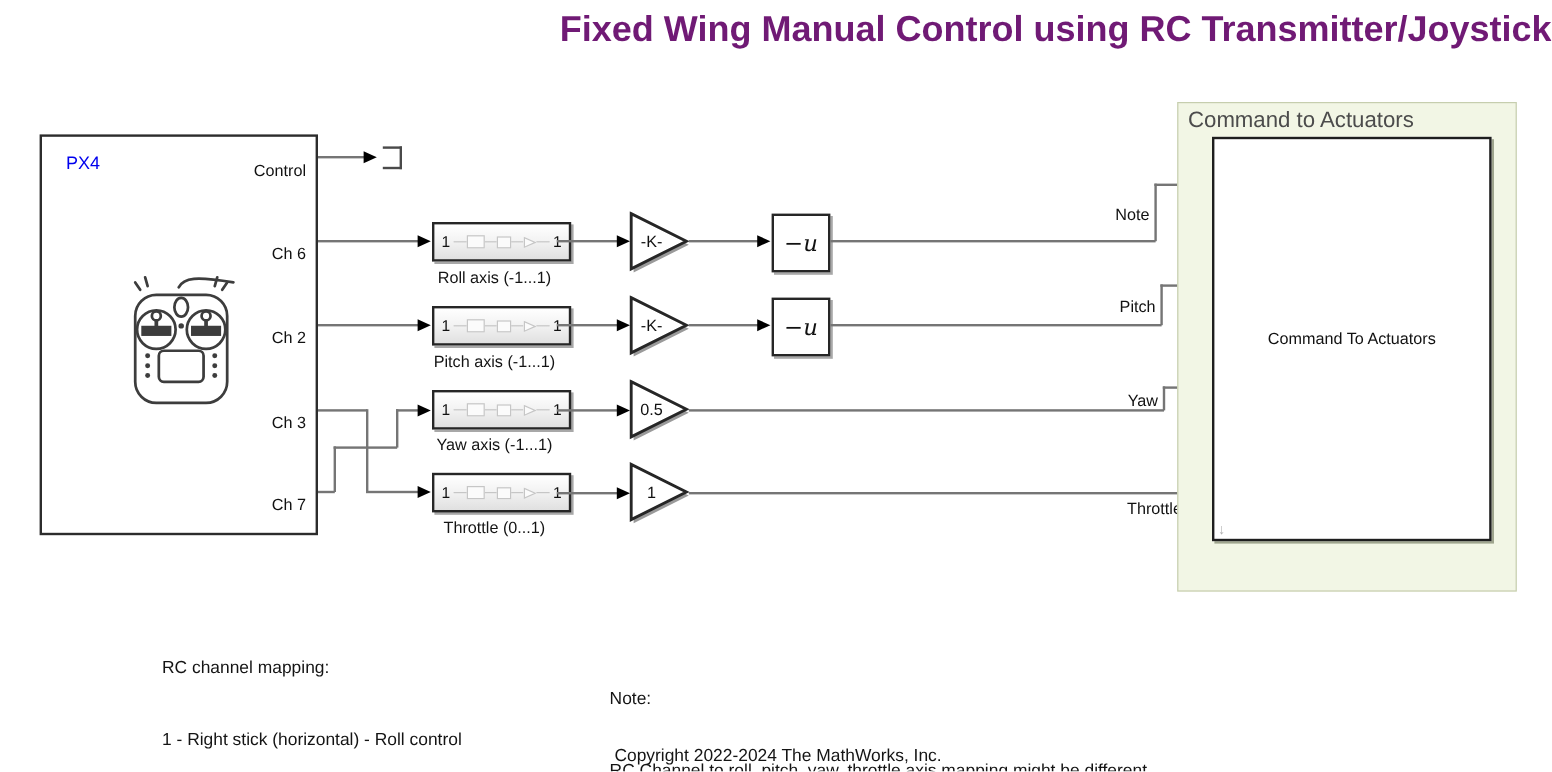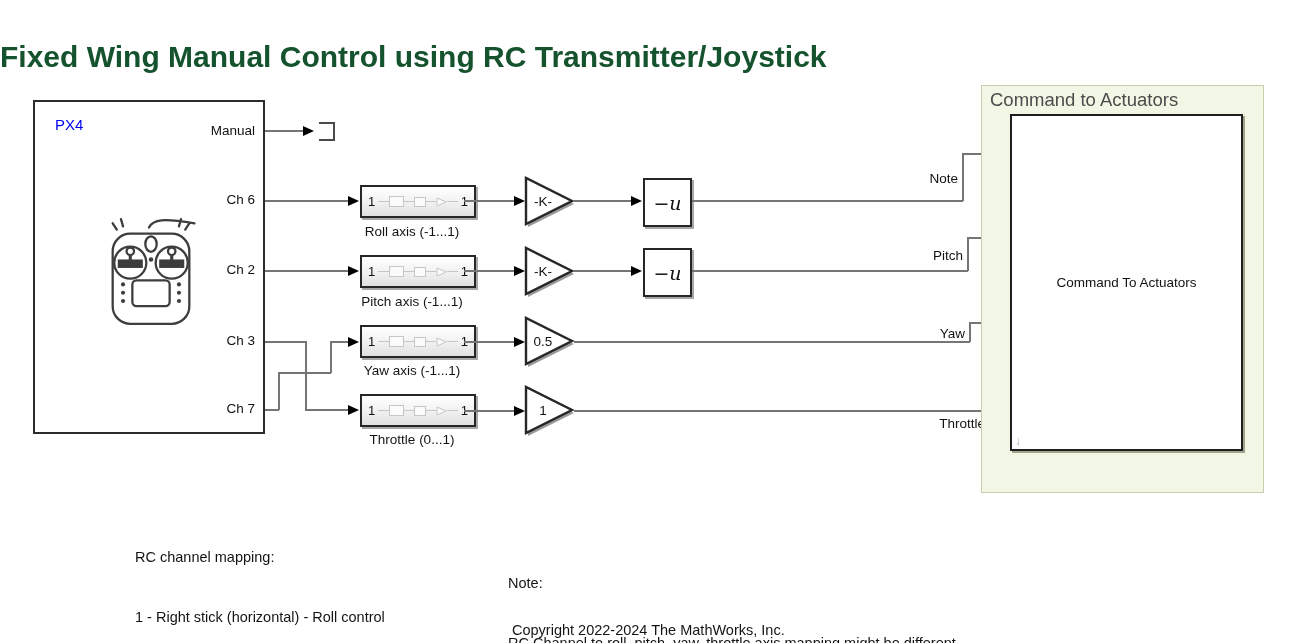--- a/index.html
+++ b/index.html
@@ -1,34 +1,34 @@
 <!DOCTYPE html>
 <html style="--wire: #757575; --px4_label: #0000ee; --area_fill: #f2f6e5; --area_border: #c6ceae; --group_title: #4c4c4c;"><head>
 <meta charset="utf-8">
 <style>
   html,body { margin:0; padding:0; background:#ffffff; }
   .canvas {
     position:relative; width:1293px; height:643px; background:#fff;
     font-family:"Liberation Sans", sans-serif; color:#111; overflow:hidden;
   }
   .diagram-title {
-    position:absolute; top:8px; left:0; width:100%; text-align:left;
-    font-size:30px; font-weight:bold; color:#14532d;margin-top:32px;
+    position:absolute; top:8px; left:0; width:100%; text-align:right;
+    font-size:30px; font-weight:bold; color:#701a75;
   }
   
   .wire { position:absolute; background:var(--wire,#757575); }
   .wh { height:1.5px; }
   .wv { width:1.5px; }
   .arr {
     position:absolute; width:0; height:0;
     border-left:11px solid #000; border-top:5px solid transparent; border-bottom:5px solid transparent;
   }
   
   .px4 {
-    position:absolute; left:33px; top:100px; width:228px; height:330px;
+    position:absolute; left:33px; top:112px; width:228px; height:330px;
     background:#fff; border:2px solid #2c2c2c;
   }
   .px4-label { position:absolute; left:20px; top:14px; font-size:15px; color:var(--px4_label,#0000ee); }
   .px4-port { position:absolute; right:8px; font-size:13.5px; color:#111; }
   .rc-icon { position:absolute; left:64px; top:112px; }
   
   .sat {
     position:absolute; left:360px; width:100px; height:29px;
     background:linear-gradient(180deg,#ffffff 0%,#f2f2f2 50%,#e0e0e0 100%);
     border:2px solid #262626; box-shadow:2px 2px 0 #a8a8a8;
@@ -73,21 +73,21 @@
 </style>
 </head>
 <body>
 
 <div class="canvas">
 
   <div class="diagram-title">Fixed Wing Manual Control using RC Transmitter/Joystick</div>
 
   <div class="px4">
     <div class="px4-label">PX4</div>
-    <div class="px4-port" style="top:21px">Manual</div>
+    <div class="px4-port" style="top:21px">Control</div>
     <div class="px4-port" style="top:90px">Ch 6</div>
     <div class="px4-port" style="top:160px">Ch 2</div>
     <div class="px4-port" style="top:231px">Ch 3</div>
     <div class="px4-port" style="top:299px">Ch 7</div>
     <div class="rc-icon">
       <svg width="104" height="116" viewBox="0 0 100 112" fill="none" stroke="#3d3d3d" stroke-width="2.2" stroke-linecap="round">
         <path d="M48 13 C 52 5, 62 4, 92 9"></path>
         <path d="M17 15 l-4 -6 M23 12 l-2 -7 M77 12 l2 -7 M83 15 l4 -6"></path>
         <rect x="13" y="19" width="74" height="87" rx="17"></rect>
         <ellipse cx="50" cy="29" rx="5.5" ry="7.5"></ellipse>

